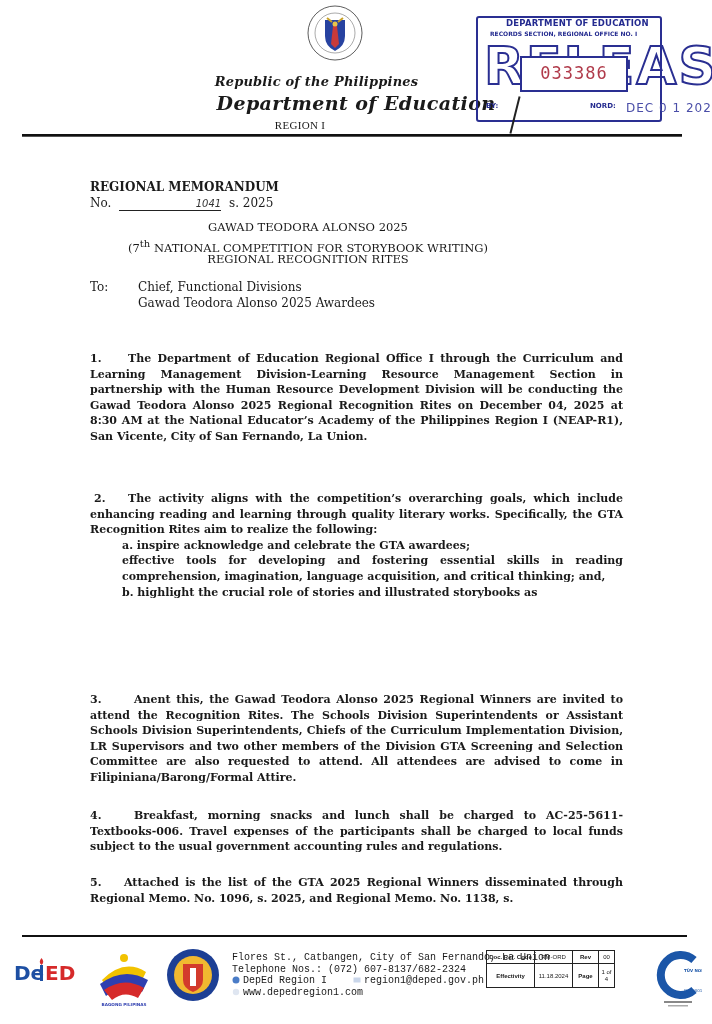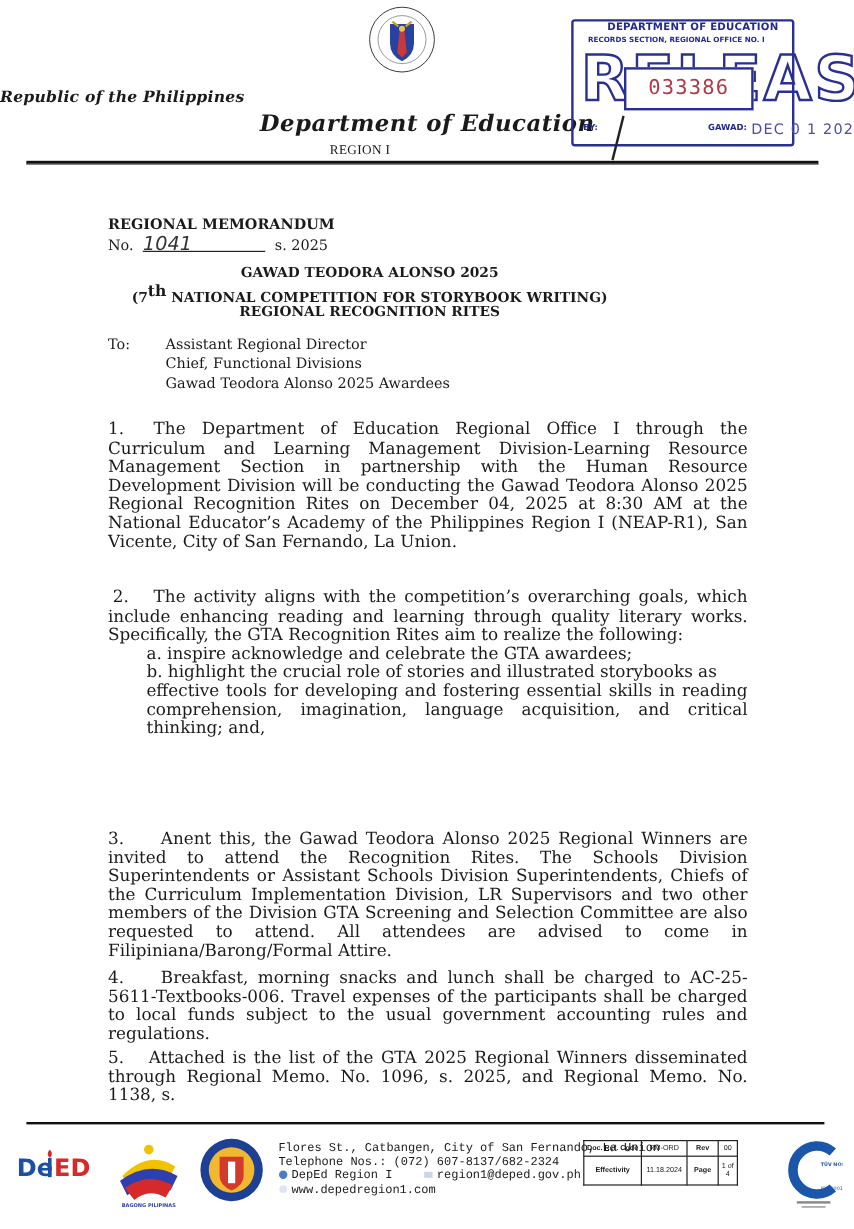--- a/index.html
+++ b/index.html
@@ -1,21 +1,21 @@
 <!DOCTYPE html>
 <html><head>
 <meta charset="utf-8">
 <style>
   * { box-sizing: border-box; margin: 0; padding: 0; }
   html, body { width: 712px; height: 1024px; background: #ffffff; overflow: hidden; }
   body { position: relative; font-family: "DejaVu Serif", "Liberation Serif", serif; color: #1a1a1a; }
 
   
   .seal { position: absolute; left: 306px; top: 4px; width: 58px; height: 58px; }
-  .hdr-republic { position: absolute; left: 0; width: 633px; top: 74px; text-align: left;
+  .hdr-republic { position: absolute; left: 0; width: 633px; top: 74px; text-align: center;
     font-family: "DejaVu Serif", serif; font-weight: bold; font-size: 13px; letter-spacing: 0.2px; font-style: italic; }
   .hdr-dept { position: absolute; left: 0; width: 712px; top: 92px; text-align: center;
     font-family: "DejaVu Serif", serif; font-weight: bold; font-size: 19px; font-style: italic; letter-spacing: 0.4px; }
   .hdr-region { position: absolute; left: 0; width: 600px; top: 119px; text-align: center;
     font-family: "Liberation Serif", serif; font-size: 11px; letter-spacing: 0.3px; }
   .hdr-rule { position: absolute; left: 22px; width: 660px; top: 134px; height: 3px; background: #111; border-bottom: 1px solid #555; }
 
   
   .stamp { position: absolute; left: 476px; top: 10px; width: 190px; height: 115px; color: #232a8f; }
   .stamp-frame { position: absolute; left: 0; top: 6px; width: 186px; height: 106px; border: 2px solid #2a2f92; border-radius: 3px; }
@@ -25,31 +25,31 @@
     letter-spacing: 2px; color: transparent; -webkit-text-stroke: 2px #2a2f92; line-height: 1; }
   .stamp-box { position: absolute; left: 44px; top: 46px; width: 108px; height: 36px; border: 2px solid #2a2f92; background: #fff; }
   .stamp-num { position: absolute; left: 44px; top: 53px; width: 108px; text-align: center; font-family: "DejaVu Sans Mono", monospace;
     font-size: 17px; color: #b03a4a; letter-spacing: 1px; }
   .stamp-by { position: absolute; left: 10px; top: 92px; font-family: "DejaVu Sans", sans-serif; font-size: 7px; font-weight: bold; }
   .stamp-date-lbl { position: absolute; left: 114px; top: 92px; font-family: "DejaVu Sans", sans-serif; font-size: 7px; font-weight: bold; }
   .stamp-date { position: absolute; left: 150px; top: 91px; font-family: "DejaVu Sans", sans-serif; font-size: 12px; color: #4a4ea8; letter-spacing: 1px; white-space: nowrap; }
   .stamp-sig { position: absolute; left: 38px; top: 86px; width: 2px; height: 38px; background: #222; transform: rotate(14deg); }
   .memo-type { position: absolute; left: 90px; top: 180px; font-weight: bold; font-size: 12px; font-family: "DejaVu Serif", serif; }
   .memo-no { position: absolute; left: 90px; top: 196px; font-size: 12px; font-family: "DejaVu Serif", serif; }
-  .memo-no .blank { display: inline-block; width: 102px; border-bottom: 1px solid #222; text-align: left; margin: 0 4px;
-    font-family: "DejaVu Sans", sans-serif; font-style: italic; font-size: 16px; color: #333; line-height: 13px; }
-
-  .title { position: absolute; left: 0; width: 616px; text-align: center; font-weight: bold; font-size: 11.5px; line-height: 15.5px; font-family: "DejaVu Serif", serif; }
-  .title sup { font-size: 13px; }
+  .memo-no .blank { display: inline-block; width: 102px; border-bottom: 1px solid #222; text-align: right; margin: 0 4px;
+    font-family: "DejaVu Sans", sans-serif; font-style: italic; font-size: 10px; color: #333; line-height: 13px; }
+
+  .title { position: absolute; left: 0; width: 616px; text-align: center; font-weight: normal; font-size: 11.5px; line-height: 15.5px; font-family: "DejaVu Serif", serif; }
+  .title sup { font-size: 10px; }
 
   .to-block { position: absolute; left: 90px; top: 259px; font-size: 12px; line-height: 16px; }
   .to-label { position: absolute; left: 0; top: 0; }
   .to-list { position: absolute; left: 48px; top: 0; white-space: nowrap; }
 
-  .para { position: absolute; left: 90px; width: 533px; font-size: 14px; line-height: 15.6px; text-align: justify; }
+  .para { position: absolute; left: 90px; width: 533px; font-size: 11px; line-height: 15.6px; text-align: justify; font-weight: bold; }
   .para .num { display: inline-block; width: 38px; }
   .sub { padding-left: 32px; }
 
   
   .ftr-rule { position: absolute; left: 22px; width: 665px; top: 935px; height: 2px; background: #111; }
   .deped-logo { position: absolute; left: 14px; top: 955px; width: 62px; height: 32px; }
   .bp-logo { position: absolute; left: 94px; top: 950px; width: 60px; height: 58px; }
   .r1-logo { position: absolute; left: 166px; top: 948px; width: 54px; height: 54px; }
   .addr { position: absolute; left: 232px; top: 952px; font-family: Liberation Mono, monospace; font-size: 10px; line-height: 11.5px; color: #1a1a1a; }
   .addr .row { white-space: nowrap; }
@@ -77,53 +77,52 @@
 
 <div class="stamp">
   <div class="stamp-frame"></div>
   <div class="stamp-line1">DEPARTMENT OF EDUCATION</div>
   <div class="stamp-line2">RECORDS SECTION, REGIONAL OFFICE NO. I</div>
   <div class="stamp-big">RELEASED</div>
   <div class="stamp-box"></div>
   <div class="stamp-num">033386</div>
   <div class="stamp-by">BY:</div>
   <div class="stamp-sig"></div>
-  <div class="stamp-date-lbl">GAWAD:</div>
+  <div class="stamp-date-lbl">NORD:</div>
   <div class="stamp-date">DEC 0 1 2025</div>
 </div>
 
 <div class="memo-type">REGIONAL MEMORANDUM</div>
 <div class="memo-no">
   <span>No.</span>
   <span class="blank">1041</span>
   <span>s. 2025</span>
 </div>
 
 <div class="title" style="top:220px">GAWAD TEODORA ALONSO 2025</div>
 <div class="title" style="top:236px"><span>(7</span><sup>th</sup><span> NATIONAL COMPETITION FOR STORYBOOK WRITING)</span></div>
 <div class="title" style="top:252px">REGIONAL RECOGNITION RITES</div>
 
 <div class="to-block" style="top:259px">
   <div class="to-label" style="top:20px">To:</div>
   <div class="to-list" style="top:20px">
-    <div>Assistant Regional Director</div>
     <div>Chief, Functional Divisions</div>
     <div>Gawad Teodora Alonso 2025 Awardees</div>
   </div>
 </div>
 
 <div class="para" style="top:351px">
   <span class="num">1.</span><span>The Department of Education Regional Office I through the Curriculum and Learning Management Division-Learning Resource Management Section in partnership with the Human Resource Development Division will be conducting the Gawad Teodora Alonso 2025 Regional Recognition Rites  on December 04, 2025 at 8:30 AM at the National Educator’s Academy of the Philippines Region I (NEAP-R1), San Vicente, City of San Fernando, La Union.</span>
 </div>
 
 <div class="para" style="top:491px">
   <span class="num" style="padding-left:4px">2.</span><span>The activity aligns with the competition’s overarching goals, which include enhancing reading and learning through quality literary works. Specifically, the GTA Recognition Rites aim to realize the following:</span>
   <div class="sub" style="text-align:left">a. inspire acknowledge and celebrate the GTA awardees;</div>
+  <div class="sub">effective tools for developing and fostering essential skills in reading comprehension, imagination, language acquisition, and critical thinking; and,</div>
   <div class="sub" style="text-align:left">b. highlight the crucial role of stories and illustrated storybooks as</div>
-  <div class="sub">effective tools for developing and fostering essential skills in reading comprehension, imagination, language acquisition, and critical thinking; and,</div>
 </div>
 
 <div class="para" style="top:692px">
   <span class="num" style="width:44px">3.</span><span>Anent this, the Gawad Teodora Alonso 2025 Regional Winners are invited to attend the Recognition Rites. The Schools Division Superintendents or Assistant Schools Division Superintendents, Chiefs of the Curriculum Implementation Division, LR Supervisors and two other members of the Division GTA Screening and Selection Committee are also requested to attend. All attendees are advised to come in Filipiniana/Barong/Formal Attire.</span>
 </div>
 
 <div class="para" style="top:808px">
   <span class="num" style="width:44px">4.</span><span>Breakfast, morning snacks and lunch shall be charged to AC-25-5611-Textbooks-006. Travel expenses of the participants shall be charged to local funds subject to the usual government accounting rules and regulations.</span>
 </div>
 

